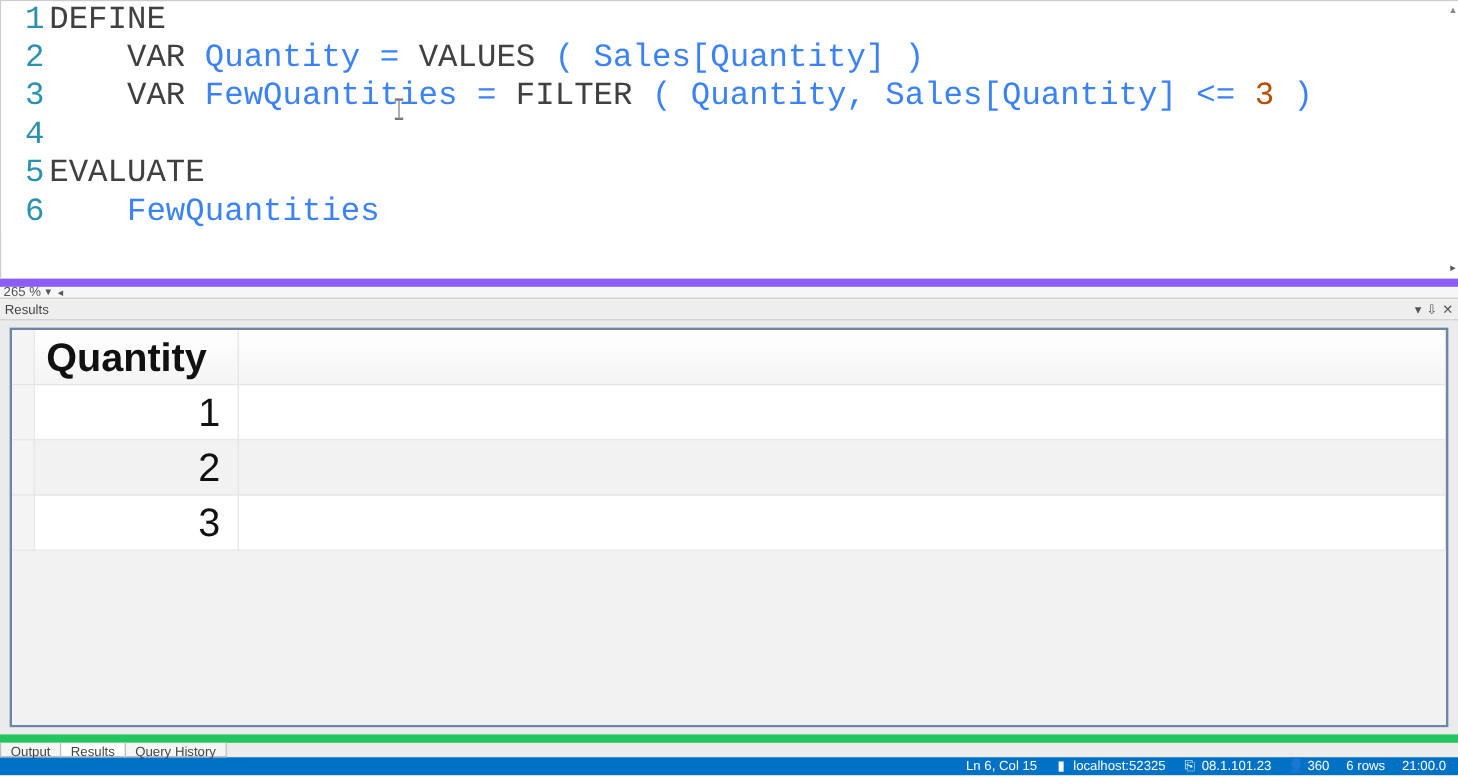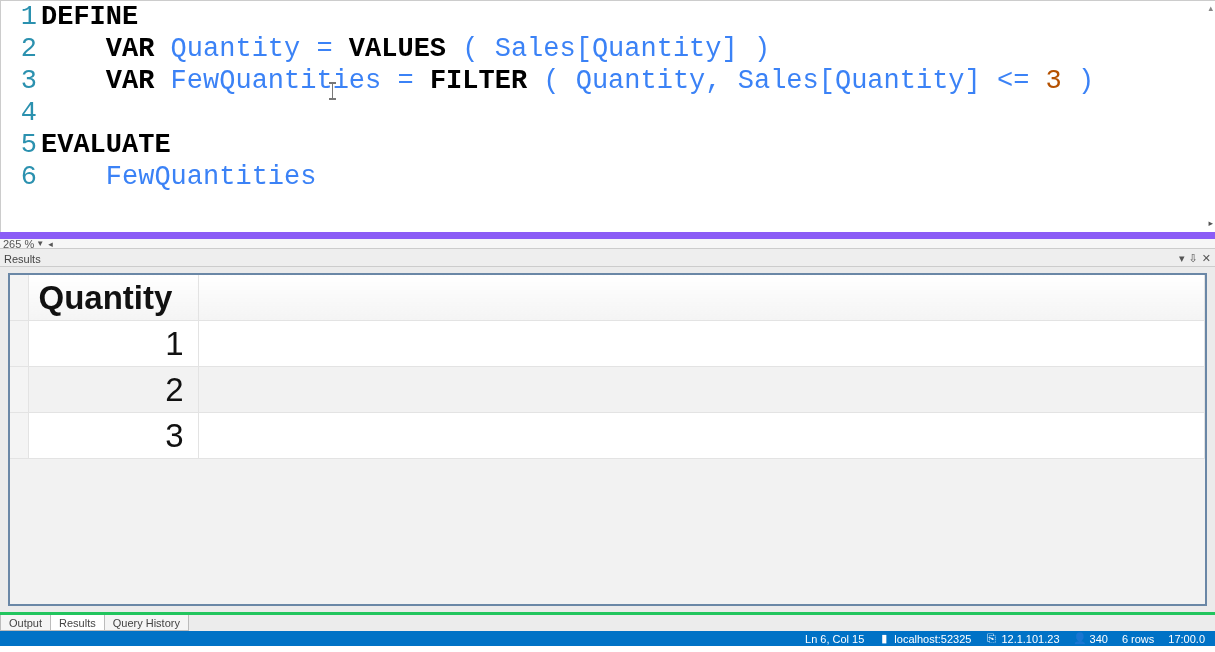--- a/index.html
+++ b/index.html
@@ -20,21 +20,21 @@
       text-align: right;
       color: #2b91af;
       padding-right: 4px;
       user-select: none;
       background: #ffffff;
       border-right: none;
     }
     .gutter div { height: 32px; }
     .codecol { flex: 1; white-space: pre; color: #000; }
     .codecol .line { height: 32px; }
-    .kw   { color: #000000; font-weight: bold; } 
+    .kw   { color: #404040; } 
     .ref  { color: #3b82f6; } 
     .num  { color: #b55100; }
     .cursor {
       position: absolute;
       width: 7px; height: 18px;
       border-top: 2px solid #777; border-bottom: 2px solid #777;
       left: 328px; top: 81px; 
       pointer-events: none;
     }
     .cursor::after { content: ""; position: absolute; left: 3px; top: 0; width: 1px; height: 14px; background: #777; }
@@ -120,21 +120,21 @@
     .grid-table tr.odd td.blank, .grid-table tr.odd td.val { background: #ffffff; }
     .grid-table tr.even td.blank, .grid-table tr.even td.val { background: #f2f2f2; }
     .grid-empty { flex: 1; background: #f2f2f2; }
 
     
     .bottom-tabs {
       height: 19px;
       display: flex;
       align-items: stretch;
       background: #ececec;
-      border-top: 3px solid #22c55e;
+      border-top: 7px solid #22c55e;
       font-size: 11px;
     }
     .bottom-tabs .tab {
       padding: 2px 8px 0 8px;
       border: 1px solid #bcbcbc;
       border-top: none;
       background: #f5f5f5;
       color: #444;
       margin-right: -1px;
     }
@@ -228,21 +228,21 @@
   </div>
 
 <div class="statusbar">
   <span class="blk">Ln 6, Col 15</span>
   <span class="blk">
     <span class="ico">▮</span>
     <span>localhost:52325</span>
   </span>
   <span class="blk">
     <span class="ico">⎘</span>
-    <span>12.1.101.23</span>
+    <span>08.1.101.23</span>
   </span>
   <span class="blk">
     <span class="ico">👤</span>
-    <span>340</span>
+    <span>360</span>
   </span>
   <span class="blk">6 rows</span>
-  <span class="blk">17:00.0</span>
+  <span class="blk">21:00.0</span>
 </div>
 
 </body></html>

